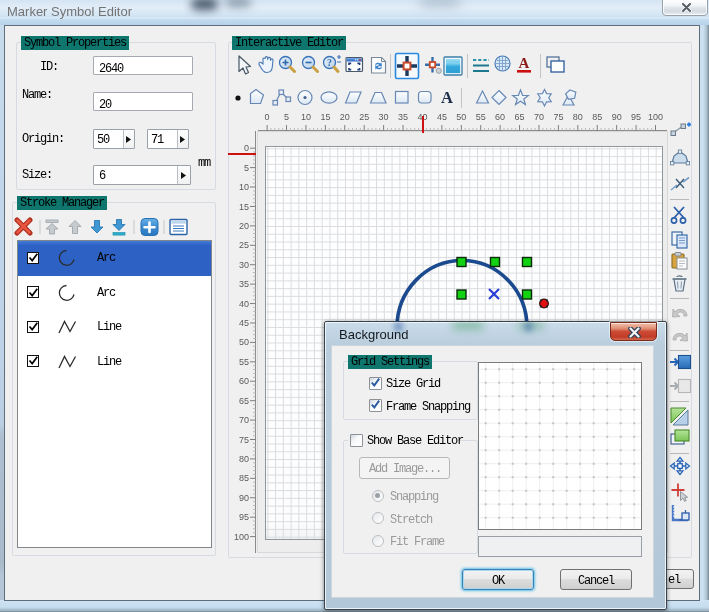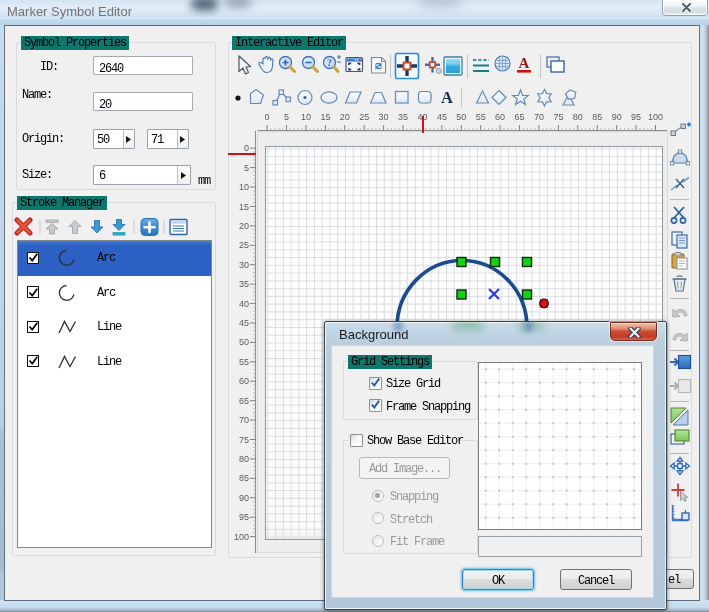--- a/index.html
+++ b/index.html
@@ -51,21 +51,21 @@
   </div>
 <div class="t" style="left:151px;top:133px">71</div>
 <div class="t" style="left:22px;top:168px">Size:</div>
 <div class="a" style="left:93px;top:165px;width:98px;height:20px;border:1px solid #9aa1a8;background:#fff;border-radius:1px">
     <div class="a" style="right:0;top:0;width:13px;height:18px;border-left:1px solid #b9bfc4;background:linear-gradient(180deg,#fdfdfd,#f0f1f2)"></div>
     <svg class="a" style="right:4px;top:6px" width="5" height="7" viewBox="0 0 5 7">
       <path d="M0 0 L5 3.5 L0 7 Z" fill="#111"></path>
     </svg>
   </div>
 <div class="t" style="left:99px;top:169px">6</div>
-<div class="t" style="left:198px;top:174px">mm</div>
+<div class="t" style="left:198px;top:156px">mm</div>
 <div class="gb" style="left:12px;top:202px;width:204px;height:354px"></div>
 <div class="gbl" style="left:17px;top:196px">Stroke Manager</div>
 <svg class="a" style="left:14px;top:217px" width="180" height="20" viewBox="0 0 180 20">
 <path d="M3 3 L16 16 M16 3 L3 16" stroke="#b03020" stroke-width="5" stroke-linecap="round"></path>
 <path d="M3.5 3.5 L15.5 15.5 M15.5 3.5 L3.5 15.5" stroke="#e85540" stroke-width="2.6" stroke-linecap="round"></path>
 <line x1="26" y1="3" x2="26" y2="17" stroke="#c3c6c9"></line>
 <g fill="#c6cbcf" stroke="#9aa0a5" stroke-width="0.8">
 <rect x="32" y="3" width="12" height="2.4"></rect>
       <path d="M38 6.5 L44 12 L40.5 12 L40.5 17 L35.5 17 L35.5 12 L32 12 Z"></path>
 <path d="M61 3.5 L67 9.5 L63.5 9.5 L63.5 16.5 L58.5 16.5 L58.5 9.5 L55 9.5 Z"></path>

